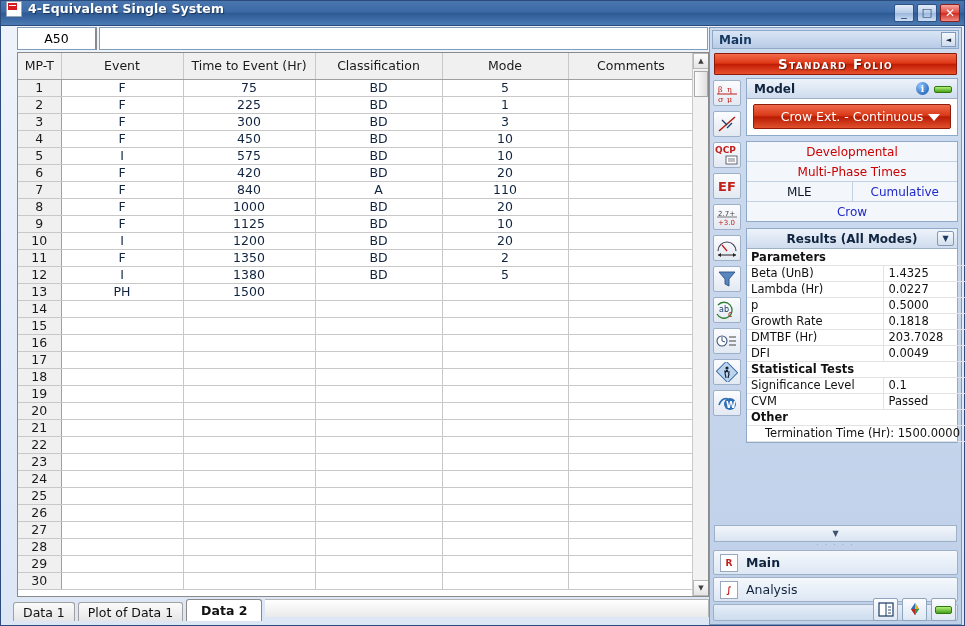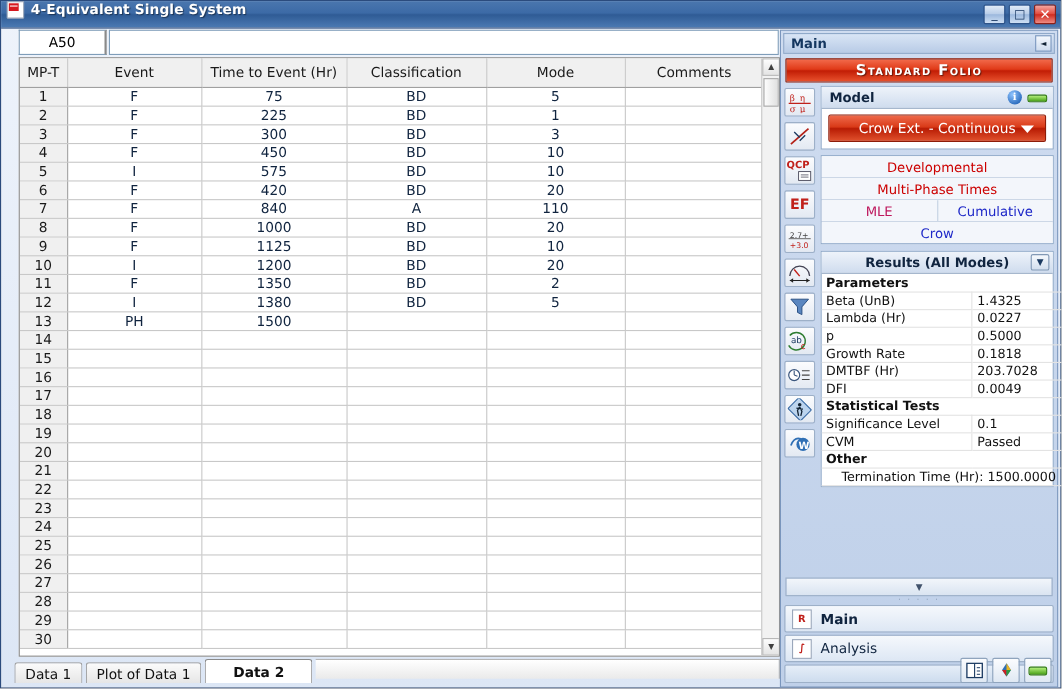--- a/index.html
+++ b/index.html
@@ -137,21 +137,21 @@
   .sheet-tab {
     height: 19px; padding: 0 9px; margin-right: 3px;
     background: linear-gradient(180deg,#fbfbfb,#e6e6e6);
     border: 1px solid #a0a0a0; border-bottom: none;
     border-radius: 3px 3px 0 0;
     display: flex; align-items: center; font-size: 12.5px; color: #111;
     cursor: pointer;
   }
   .sheet-tab.active {
     height: 22px; background: #ffffff; font-weight: bold;
-    border-color: #8a8a8a; padding: 0 25px;
+    border-color: #8a8a8a; padding: 0 14px;
   }
   #tab-filler {
     flex: 1; height: 18px; background: linear-gradient(180deg,#ffffff,#eaeaea);
     border: 1px solid #b5b5b5; border-bottom: none; border-left: none;
   }
 
   
   #right-panel {
     position: absolute; right: 2px; top: 26px; width: 253px; height: 598px;
     background: linear-gradient(180deg,#cfdcf0,#bfd0e9);
@@ -253,21 +253,21 @@
   }
   .optrow:first-child { border-top: none; }
   .opt {
     flex: 1; height: 19px; background: #f3f6fb;
     display: flex; align-items: center; justify-content: center;
     font-size: 12px; cursor: pointer;
   }
   .opt + .opt { border-left: 1px solid #c3d0e2; }
   .opt.red { color: #cc0000; }
   .opt.blue { color: #1e28c8; }
-  .opt.black { color: #be185d; }
+  .opt.black { color: #0f172a; }
 
   #opts-blk { margin-bottom: 6px; }
 
   .res-table { width: 100%; border-collapse: collapse; }
   .res-table td {
     font-size: 11.5px; color: #111; height: 16px; padding: 0 16px 0 4px;
     border-bottom: 1px solid #e3e3e3; white-space: nowrap;
   }
   .res-table td.sec { font-weight: bold; }
   .res-table td.val { border-left: 1px solid #e3e3e3; width: 92px; }

